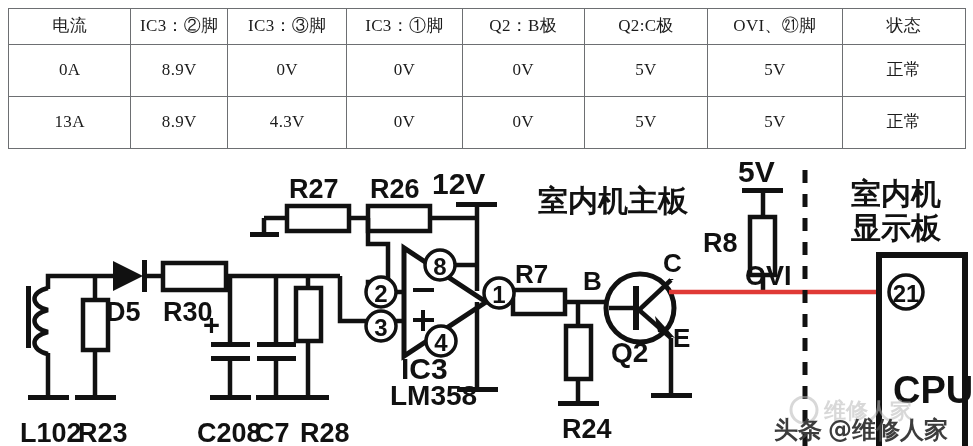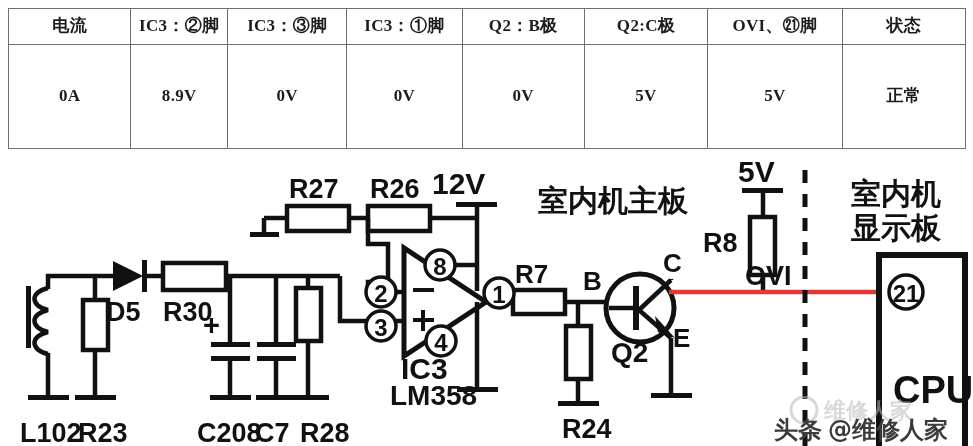--- a/index.html
+++ b/index.html
@@ -21,21 +21,21 @@
     left: 8px; top: 8px;
     width: 958px; height: 141px;
     border-collapse: collapse;
     table-layout: fixed;
     background: #fff;
   }
   #measurement-table td, #measurement-table th {
     border: 1.5px solid #6d6f72;
     text-align: center;
     vertical-align: middle;
-    font-weight: bold;
+    font-weight: normal;
     font-size: 17px;
     letter-spacing: 0.3px;
     padding: 0;
     color: #1c1c1c;
     line-height: 1.1;
     white-space: nowrap;
   }
   #measurement-table thead td { height: 36px; }
   #measurement-table tbody td { height: 32px; }
   .col-0 { width: 120px; }
@@ -94,20 +94,30 @@
       <td class="col-5">Q2:C极</td>
       <td class="col-6">OVI、㉑脚</td>
       <td class="col-7">状态</td>
     </tr>
   </thead>
   <tbody>
     <tr>
       <td>0A</td>
       <td>8.9V</td>
       <td>0V</td>
+      <td>0V</td>
+      <td>0V</td>
+      <td>5V</td>
+      <td>5V</td>
+      <td>正常</td>
+    </tr>
+    <tr>
+      <td>13A</td>
+      <td>8.9V</td>
+      <td>4.3V</td>
       <td>0V</td>
       <td>0V</td>
       <td>5V</td>
       <td>5V</td>
       <td>正常</td>
     </tr>
   </tbody>
 </table>
 
 <div id="circuit-diagram">

